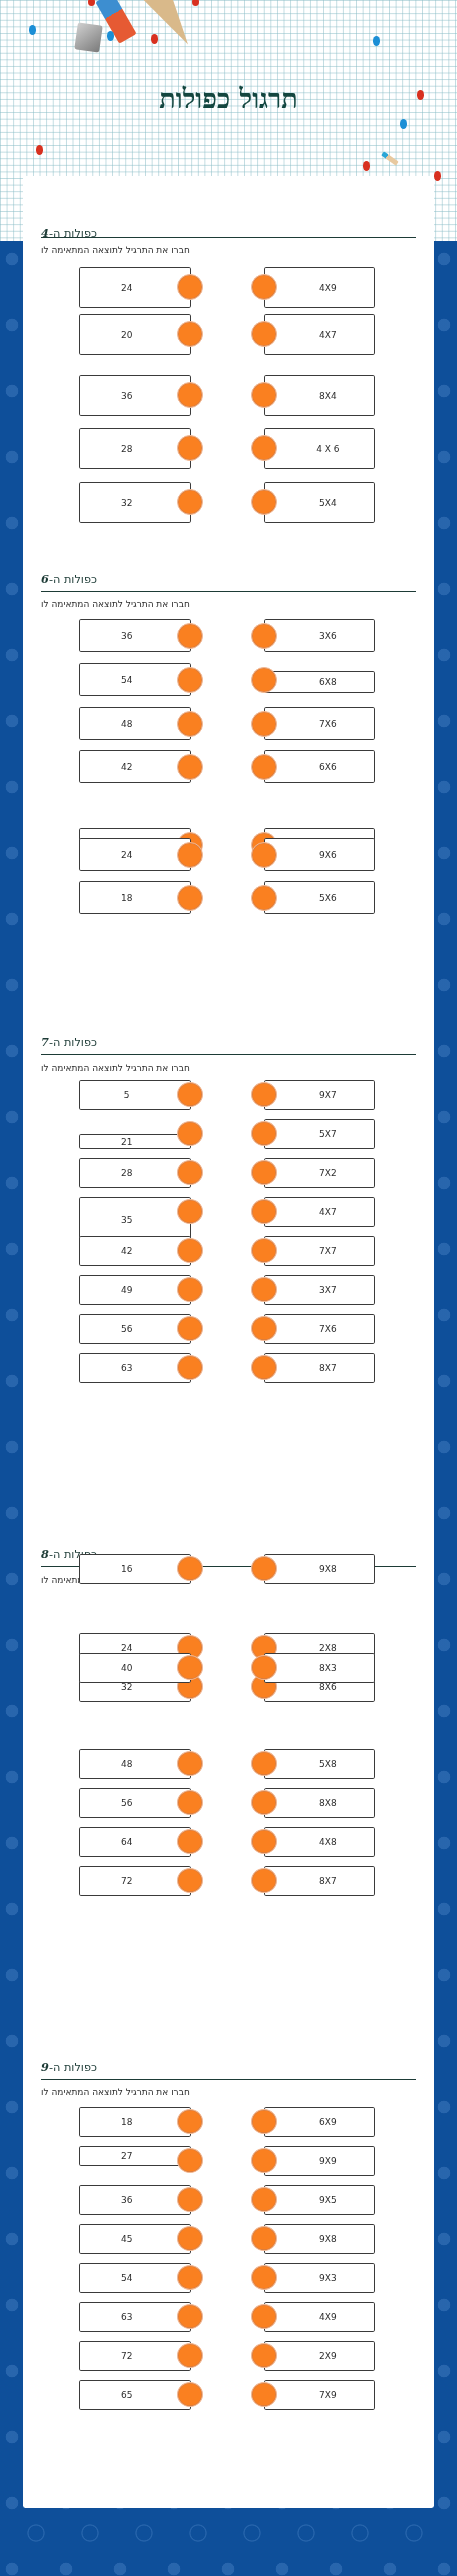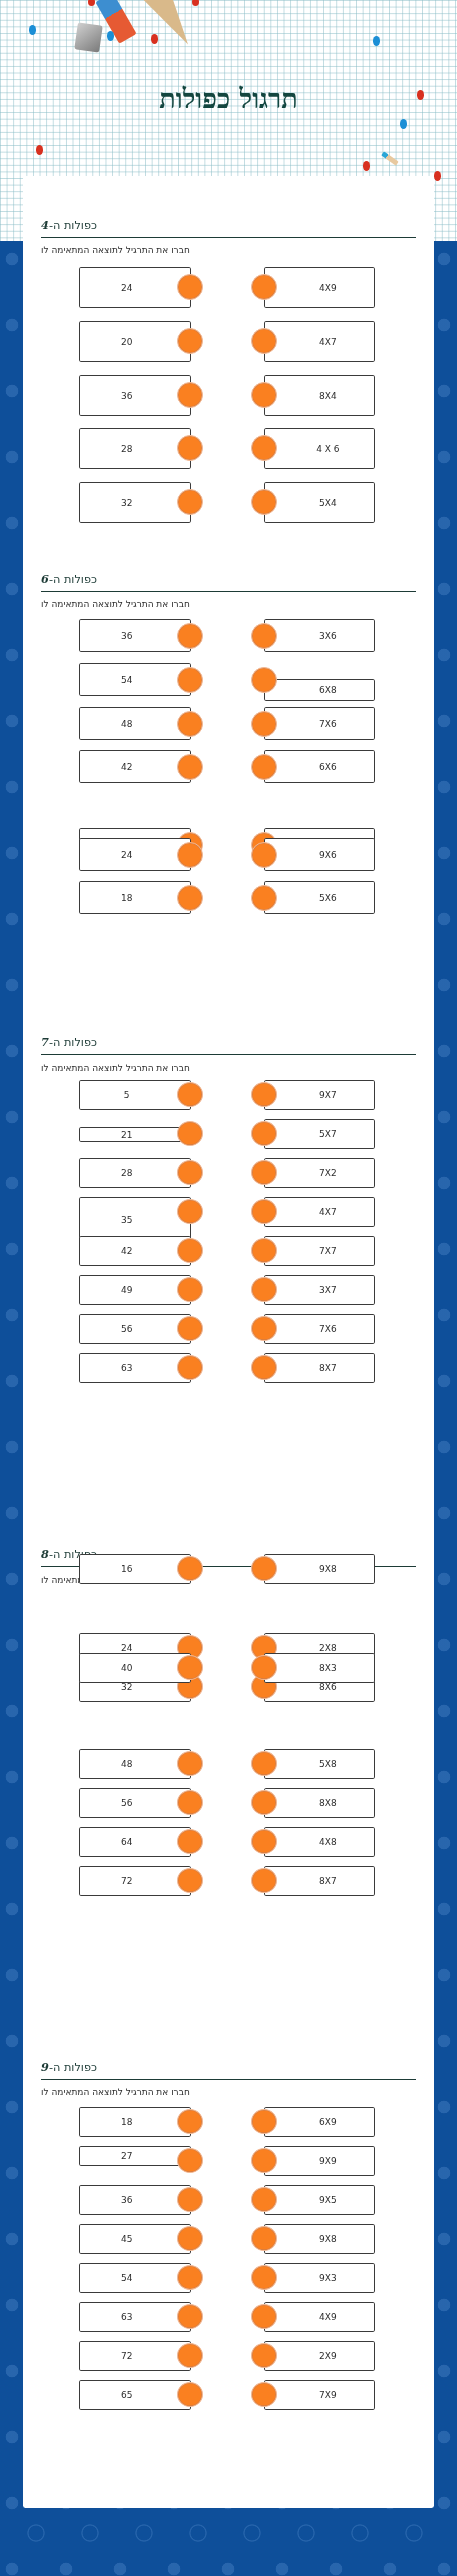--- a/index.html
+++ b/index.html
@@ -112,30 +112,30 @@
 <div class="dot red" style="left:36px;top:145px;width:7.1px;height:9.5px"></div>
 <div class="dot red" style="left:363px;top:161px;width:7.1px;height:9.5px"></div>
 <div class="dot red" style="left:434px;top:171px;width:7.1px;height:9.5px"></div>
 
 <h1 class="page-title">תרגול כפולות</h1>
 
 <div class="card-main"></div>
 
 <div id="sections">
     <div>
-      <div class="section-title" style="top: 218px;"><span>כפולות ה-</span><span class="num">4</span></div>
+      <div class="section-title" style="top: 226px;"><span>כפולות ה-</span><span class="num">4</span></div>
       <div class="divider" style="top: 237px;"></div>
       <div class="instruction" style="top: 245px;">חברו את  התרגיל לתוצאה המתאימה לו</div>
       <div class="pair-row" style="top: 267px; height: 41px;">
         <div class="box left" style="top: 0px; height: 41px;">24</div>
         <div class="box right" style="top: 0px; height: 41px;">4X9</div>
         <div class="knob left" style="height: 26px; top: 7.4px;"></div>
         <div class="knob right" style="height: 26px; top: 7.4px;"></div>
       </div>
-      <div class="pair-row" style="top: 321px; height: 41px; text-decoration: underline;">
+      <div class="pair-row" style="top: 314px; height: 41px; text-decoration: underline;">
         <div class="box left" style="top: 0px; height: 41px;">20</div>
         <div class="box right" style="top: 0px; height: 41px;">4X7</div>
         <div class="knob left" style="height: 26px; top: 7.4px;"></div>
         <div class="knob right" style="height: 26px; top: 7.4px;"></div>
       </div>
       <div class="pair-row" style="top: 375px; height: 41px;">
         <div class="box left" style="top: 0px; height: 41px;">36</div>
         <div class="box right" style="top: 0px; height: 41px;">8X4</div>
         <div class="knob left" style="height: 26px; top: 7.4px;"></div>
         <div class="knob right" style="height: 26px; top: 7.4px;"></div>
@@ -158,21 +158,21 @@
       <div class="divider" style="top: 591px;"></div>
       <div class="instruction" style="top: 599px;">חברו את  התרגיל לתוצאה המתאימה לו</div>
       <div class="pair-row" style="top: 619px; height: 33px;">
         <div class="box left" style="top: 0px; height: 33px;">36</div>
         <div class="box right" style="top: 0px; height: 33px;">3X6</div>
         <div class="knob left" style="height: 26px; top: 3.6px;"></div>
         <div class="knob right" style="height: 26px; top: 3.6px;"></div>
       </div>
       <div class="pair-row" style="top: 663px; height: 33px;">
         <div class="box left" style="top: 0px; height: 33px;">54</div>
-        <div class="box right" style="top: 16px; height: 22px;">6X8</div>
+        <div class="box right" style="top: 8px; height: 22px;">6X8</div>
         <div class="knob left" style="height: 26px; top: 3.6px;"></div>
         <div class="knob right" style="height: 26px; top: 3.6px;"></div>
       </div>
       <div class="pair-row" style="top: 707px; height: 33px;">
         <div class="box left" style="top: 0px; height: 33px;">48</div>
         <div class="box right" style="top: 0px; height: 33px;">7X6</div>
         <div class="knob left" style="height: 26px; top: 3.6px;"></div>
         <div class="knob right" style="height: 26px; top: 3.6px;"></div>
       </div>
       <div class="pair-row" style="top: 750px; height: 33px;">
@@ -204,21 +204,21 @@
       <div class="section-title" style="top: 1035px;"><span>כפולות ה-</span><span class="num">7</span></div>
       <div class="divider" style="top: 1054px;"></div>
       <div class="instruction" style="top: 1063px;">חברו את  התרגיל לתוצאה המתאימה לו</div>
       <div class="pair-row" style="top: 1080px; height: 30px;">
         <div class="box left" style="top: 0px; height: 30px;">5</div>
         <div class="box right" style="top: 0px; height: 30px;">9X7</div>
         <div class="knob left" style="height: 25px; top: 2.4px;"></div>
         <div class="knob right" style="height: 25px; top: 2.4px;"></div>
       </div>
       <div class="pair-row" style="top: 1119px; height: 30px;">
-        <div class="box left" style="top: 8px; height: 15px;">21</div>
+        <div class="box left" style="top: 15px; height: 15px;">21</div>
         <div class="box right" style="top: 0px; height: 30px;">5X7</div>
         <div class="knob left" style="height: 25px; top: 2.4px;"></div>
         <div class="knob right" style="height: 25px; top: 2.4px;"></div>
       </div>
       <div class="pair-row" style="top: 1158px; height: 30px;">
         <div class="box left" style="top: 0px; height: 30px;">28</div>
         <div class="box right" style="top: 0px; height: 30px;">7X2</div>
         <div class="knob left" style="height: 25px; top: 2.4px;"></div>
         <div class="knob right" style="height: 25px; top: 2.4px;"></div>
       </div>

